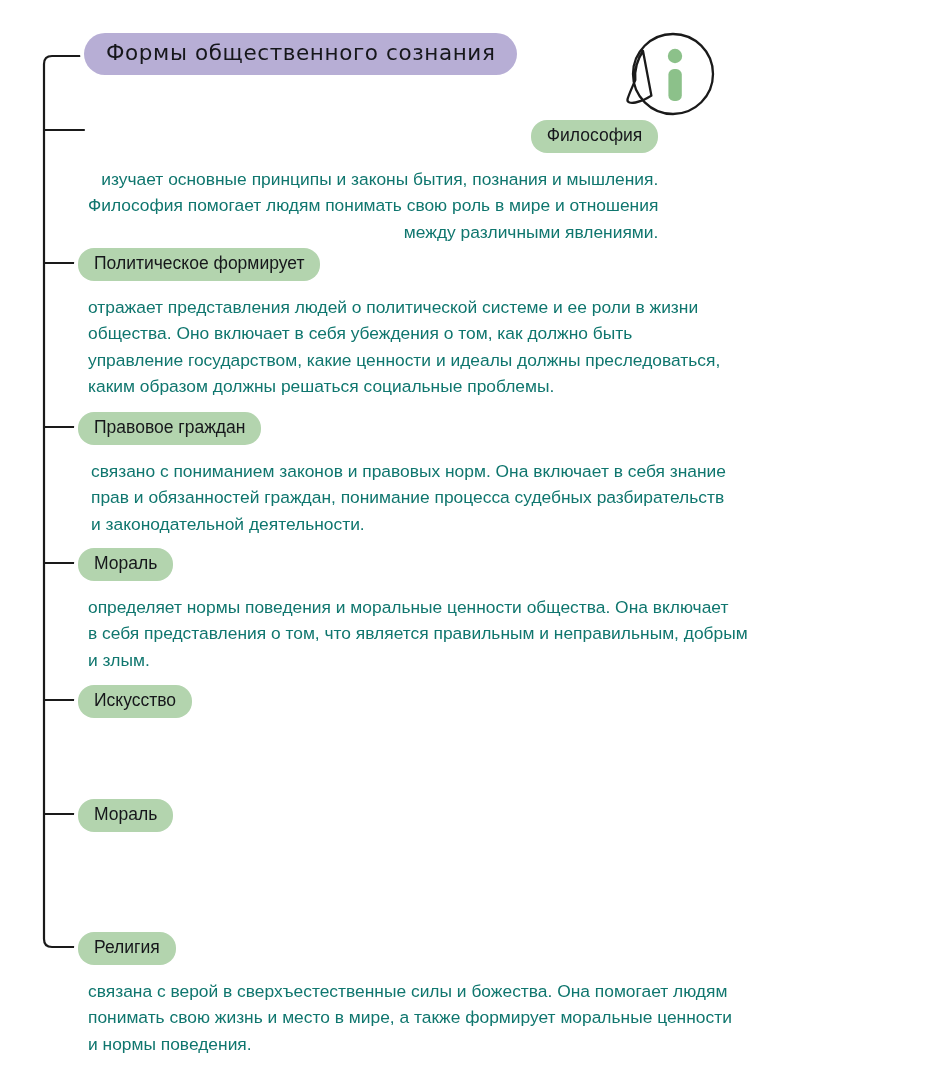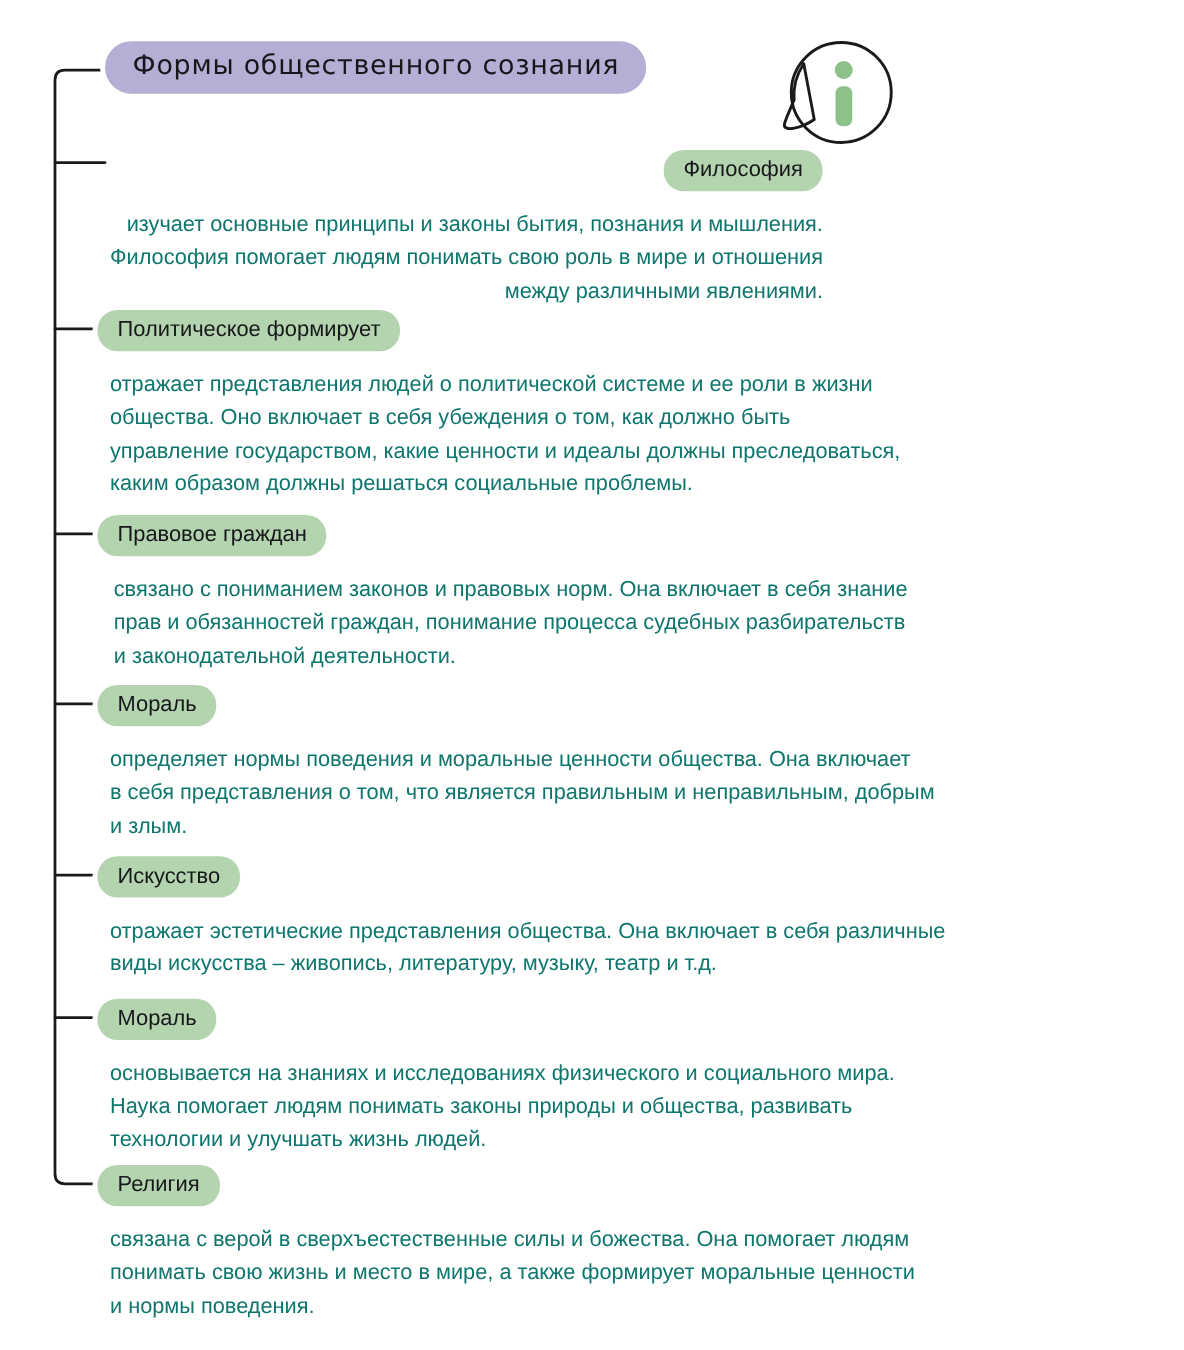--- a/index.html
+++ b/index.html
@@ -157,29 +157,24 @@
 
   <div class="section s-3" style="top:548px;">
     <div class="node-pill">Мораль</div>
     <div class="section-body">определяет нормы поведения и моральные ценности общества. Она включает
 в себя представления о том, что является правильным и неправильным, добрым
 и злым.</div>
   </div>
 
   <div class="section s-4" style="top:685px;">
     <div class="node-pill">Искусство</div>
-    <div class="section-body">отражает эстетические представления общества. Она включает в себя различные
-виды искусства – живопись, литературу, музыку, театр и т.д.</div>
   </div>
 
   <div class="section s-5" style="top:799px;">
     <div class="node-pill">Мораль</div>
-    <div class="section-body">основывается на знаниях и исследованиях физического и социального мира.
-Наука помогает людям понимать законы природы и общества, развивать
-технологии и улучшать жизнь людей.</div>
   </div>
 
   <div class="section s-6" style="top:932px;">
     <div class="node-pill">Религия</div>
     <div class="section-body">связана с верой в сверхъестественные силы и божества. Она помогает людям
 понимать свою жизнь и место в мире, а также формирует моральные ценности
 и нормы поведения.</div>
   </div>
 
 </div>

